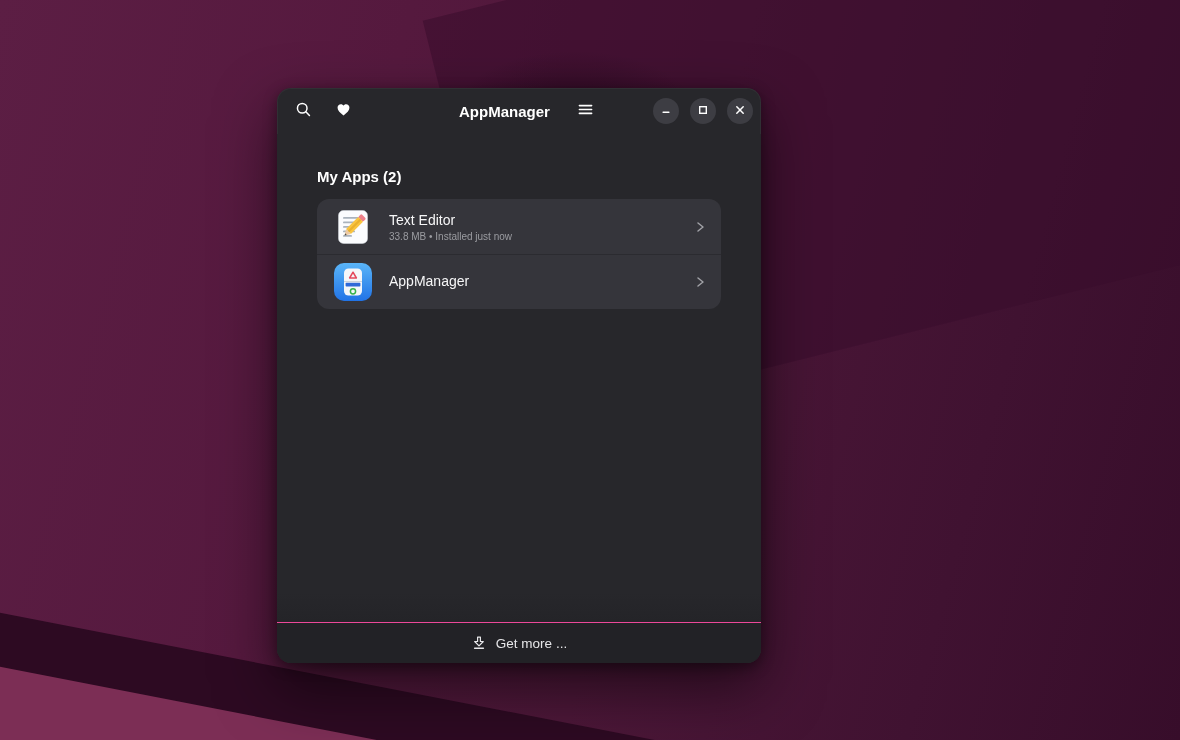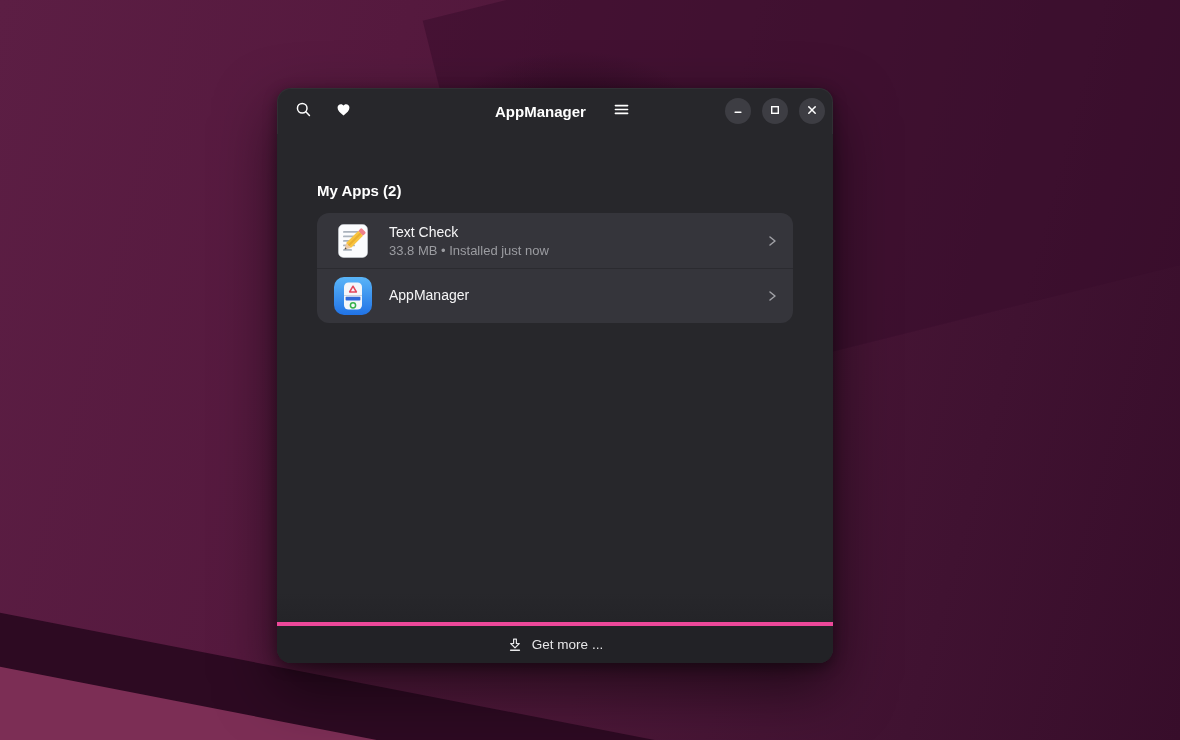--- a/index.html
+++ b/index.html
@@ -13,50 +13,50 @@
   .band { position:absolute; transform-origin:left top; }
   .band-dark   { left:-40px; top:605px; width:1600px; height:54px;  background:#2d0a22; transform:rotate(11deg); }
   .band-bright { left:-40px; top:659px; width:1600px; height:420px; background:#7c2e55; transform:rotate(11deg); }
   .wedge-topright { position:absolute; right:-140px; top:-190px; width:820px; height:420px;
     background:#380d2b; opacity:.55; transform:rotate(-14deg); transform-origin:right bottom; }
   .dome { position:absolute; left:450px; top:50px; width:250px; height:130px; border-radius:50%;
     background:radial-gradient(ellipse at center, rgba(26,5,20,.5) 0%, rgba(26,5,20,0) 70%); }
 
   
   .window {
-    position:absolute; left:277px; top:88px; width:556px; height:575px;
+    position:absolute; left:277px; top:88px; width:484px; height:575px;
     background:#27272b; border-radius:14px;
     box-shadow:0 24px 60px rgba(0,0,0,.55), 0 4px 14px rgba(0,0,0,.4), inset 0 0 0 1px rgba(255,255,255,.045);
     display:flex; flex-direction:column; z-index:5;
   }
 
   
   .headerbar { position:relative; height:46px; flex:0 0 46px; display:flex; align-items:center; padding:0 8px 0 10px; }
   .hb-left { display:flex; align-items:center; gap:8px; }
   .icon-btn { background:none; border:none; width:32px; height:32px; display:flex; align-items:center; justify-content:center; border-radius:7px; cursor:pointer; }
   .hb-center { position:absolute; left:50%; top:0; height:46px; transform:translateX(-42%); display:flex; align-items:center; gap:20px; }
   .window-title { color:#ffffff; font-size:15px; font-weight:bold; white-space:nowrap; }
   .check-updates { background:#3e3e44; color:#ffffff; font-size:14px; font-weight:bold; border:none; border-radius:7px; height:33px; padding:0 15px; cursor:pointer; font-family:inherit; white-space:nowrap; }
   .hb-right { margin-left:auto; display:flex; align-items:center; gap:11px; }
   .circle-btn { width:26px; height:26px; border-radius:50%; background:#3d3d43; border:none; display:flex; align-items:center; justify-content:center; cursor:pointer; }
 
   
   .content { flex:1 1 auto; padding:0 40px; background:linear-gradient(to bottom,#27272b 94%,#242428 100%); }
-  .section-heading { color:#ffffff; font-size:15px; font-weight:bold; margin-top:48px; margin-bottom:14px; }
+  .section-heading { color:#ffffff; font-size:15px; font-weight:bold; margin-top:34px; margin-bottom:14px; }
   .list-group { border-radius:12px; overflow:hidden; }
   .app-row { height:55px; background:#35353b; display:flex; align-items:center; padding:0 14px 0 16px; cursor:pointer; }
   .app-row + .app-row { border-top:1px solid #2b2b30; }
   .app-icon { width:40px; height:40px; flex:0 0 40px; margin-right:16px; }
   .app-text { flex:1 1 auto; min-width:0; }
   .app-name { color:#f6f6f7; font-size:14px; margin-bottom:3px; }
-  .app-details { color:#9b9ca1; font-size:13px; }
+  .app-details { color:#9b9ca1; font-size:10px; }
   .chevron { flex:0 0 auto; display:flex; align-items:center; }
 
   
-  .bottom-bar { flex:0 0 41px; background:#222226; border-top:4px solid #ec4899;
+  .bottom-bar { flex:0 0 41px; background:#222226; border-top:1px solid #ec4899;
     border-radius:0 0 14px 14px; display:flex; align-items:center; justify-content:center; gap:9px; cursor:pointer; }
   .bottom-label { color:#e6e6e8; font-size:13.5px; }
 </style>
 </head>
 <body>
 
 <div class="desktop">
   <div class="wedge-topright"></div>
   <div class="band band-dark"></div>
   <div class="band band-bright"></div>
@@ -139,21 +139,21 @@
               <g transform="translate(21.5,18.5) rotate(45)">
                 <rect x="-3.4" y="-13" width="6.8" height="4.6" rx="1.3" fill="#ee808a"></rect>
                 <rect x="-3.4" y="-8.6" width="6.8" height="17.1" fill="#f9c440"></rect>
                 <rect x="-1.1" y="-8.6" width="2.2" height="17.1" fill="#eab02e"></rect>
                 <path d="M-3.4 8.5 L3.4 8.5 L0 14 Z" fill="#edc9a2"></path>
                 <path d="M-1.2 12.1 L1.2 12.1 L0 14 Z" fill="#4a4a4a"></path>
               </g>
             </svg>
           </span>
           <div class="app-text">
-            <div class="app-name">Text Check</div>
+            <div class="app-name">Text Editor</div>
             <div class="app-details">33.8 MB • Installed just now</div>
           </div>
           <span class="chevron">
             <svg width="14" height="14" viewBox="0 0 14 14">
                 <polyline points="5,3 10,7 5,11" fill="none" stroke="#a0a1a6" stroke-width="1.5" stroke-linecap="round" stroke-linejoin="round"></polyline>
               </svg>
           </span>
         </div>
 
         <div class="app-row">

